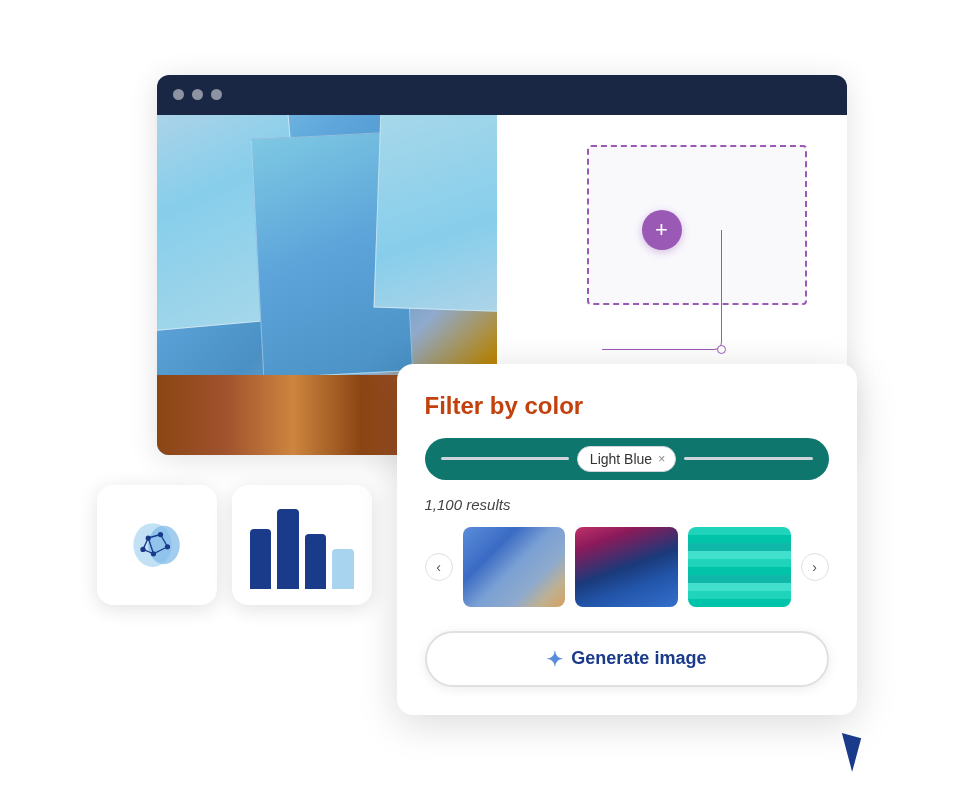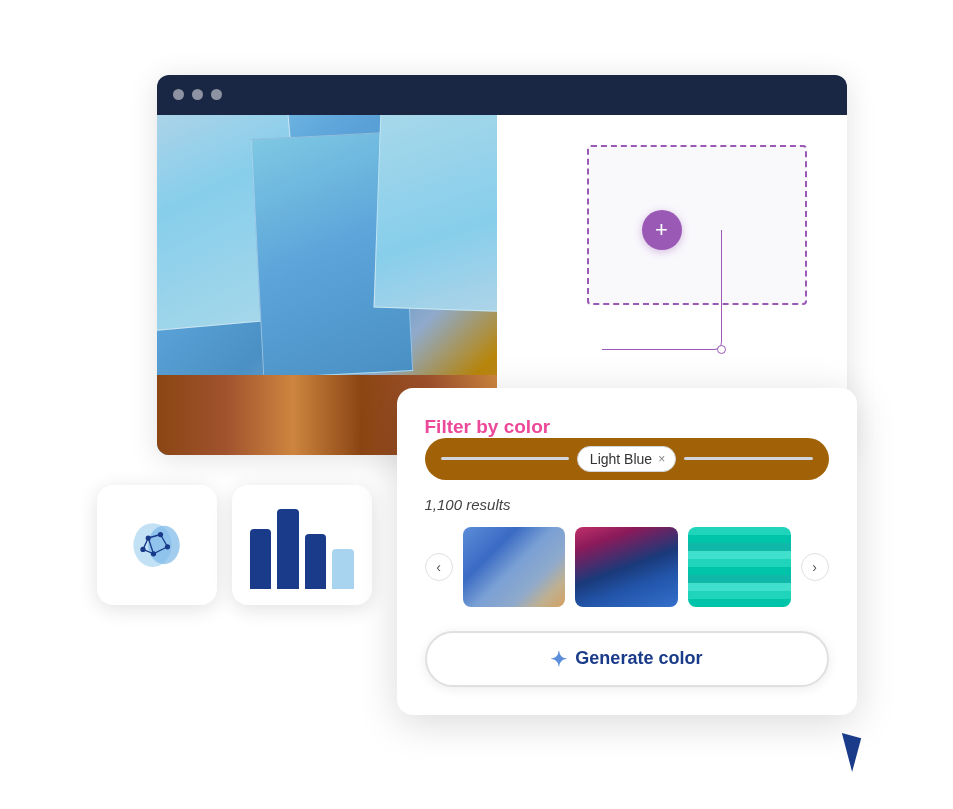--- a/index.html
+++ b/index.html
@@ -149,29 +149,30 @@
       right: 20px;
       width: 460px;
       background: #ffffff;
       border-radius: 16px;
       box-shadow: 0 8px 40px rgba(0,0,0,0.15);
       padding: 28px 28px 28px 28px;
       z-index: 20;
     }
 
     .filter-title {
-      font-size: 19px;
+      font-size: 24px;
       font-weight: 700;
-      color: #ec4899;
+      color: #c2410c;
+      margin-bottom: 18px;
     }
 
     .filter-search-bar {
       display: flex;
       align-items: center;
-      background: #a16207;
+      background: #0f766e;
       border-radius: 24px;
       padding: 8px 16px;
       gap: 8px;
       margin-bottom: 16px;
     }
 
     .filter-search-line {
       flex: 1;
       height: 3px;
       background: #d0d4db;
@@ -394,21 +395,21 @@
       <div class="thumb-img thumb1"></div>
       <div class="thumb-img thumb2"></div>
       <div class="thumb-img thumb3">
         <div class="thumb3-stripes"></div>
       </div>
       <div class="thumb-nav">›</div>
     </div>
 
     <button class="generate-btn">
       <span class="sparkle-icon">✦</span>
-      <span>Generate color</span>
+      <span>Generate image</span>
     </button>
   </div>
 
   <div class="ai-card">
     <svg class="brain-icon" viewBox="0 0 80 80" xmlns="http://www.w3.org/2000/svg">
 
       <ellipse cx="35" cy="40" rx="22" ry="25" fill="#a8d4f0" opacity="0.7"></ellipse>
 
       <ellipse cx="48" cy="40" rx="18" ry="22" fill="#7ab8e8" opacity="0.7"></ellipse>
 

